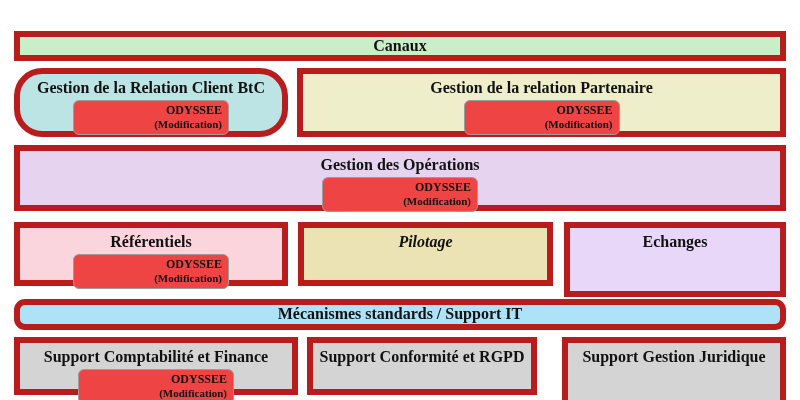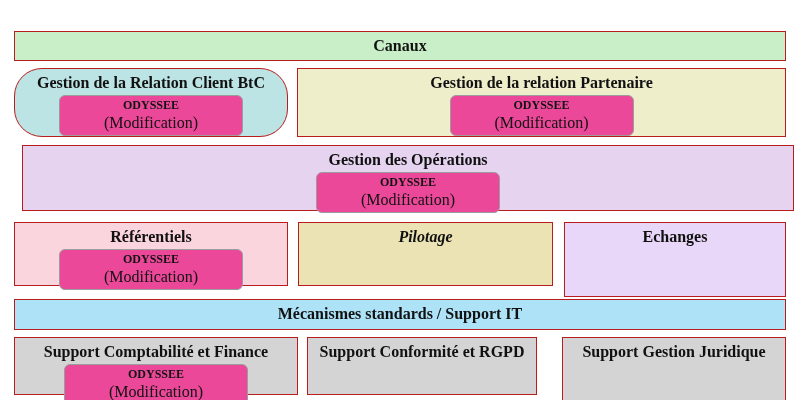--- a/index.html
+++ b/index.html
@@ -7,55 +7,56 @@
     position: relative;
     width: 800px;
     height: 400px;
     background: #ffffff;
     font-family: "Liberation Serif", serif;
     overflow: hidden;
   }
   .block {
     position: absolute;
     box-sizing: border-box;
-    border: 1px solid #b91c1c;
+    border: 6px solid #b91c1c;
     text-align: center;
     color: #111111;
   }
   .block-title {
     font-weight: bold;
     font-size: 16px;
     line-height: 1.15;
     padding-top: 5px;
     white-space: nowrap;
   }
   .banner .block-title { padding-top: 0; }
   .banner {
     display: flex;
     align-items: center;
     justify-content: center;
   }
   .app-box {
     display: inline-block;
     box-sizing: border-box;
-    width: 184px;
+    width: 156px;
     margin-top: 3px;
-    background: #ec4899;
+    background: #ef4444;
     border: 1px solid #9c9c9c;
     border-radius: 6px;
     padding: 2px 6px 3px 6px;
+    text-align: right;
   }
   .app-name {
     font-weight: bold;
     font-size: 12px;
     line-height: 1.2;
   }
   .app-detail {
-    font-weight: normal;
-    font-size: 16px;
+    font-weight: bold;
+    font-size: 11px;
     line-height: 1.2;
   }
   
   .r1  { left: 14px;  top: 31px;  width: 772px; height: 30px; }
   .r2a { left: 14px;  top: 68px;  width: 274px; height: 69px; }
   .r2b { left: 297px; top: 68px;  width: 489px; height: 69px; }
   .r3  { left: 14px;  top: 145px; width: 772px; height: 66px; }
   .r4a { left: 14px;  top: 222px; width: 274px; height: 64px; }
   .r4b { left: 298px; top: 222px; width: 255px; height: 64px; }
   .r4c { left: 564px; top: 222px; width: 222px; height: 75px; }
@@ -82,21 +83,21 @@
   </div>
 
   <div class="block r2b" style="background-color: rgb(238, 238, 203);">
     <div class="block-title">Gestion de la relation Partenaire</div>
     <div class="app-box">
       <div class="app-name">ODYSSEE</div>
       <div class="app-detail">(Modification)</div>
     </div>
   </div>
 
-  <div class="block r3" style="background-color: rgb(229, 211, 240); margin-left: 8px;">
+  <div class="block r3" style="background-color: rgb(229, 211, 240);">
     <div class="block-title">Gestion des Opérations</div>
     <div class="app-box">
       <div class="app-name">ODYSSEE</div>
       <div class="app-detail">(Modification)</div>
     </div>
   </div>
 
   <div class="block r4a" style="background-color: rgb(251, 213, 221);">
     <div class="block-title">Référentiels</div>
     <div class="app-box">
@@ -106,21 +107,21 @@
   </div>
 
   <div class="block r4b" style="background-color: rgb(235, 227, 180); font-style: italic;">
     <div class="block-title">Pilotage</div>
   </div>
 
   <div class="block r4c" style="background-color: rgb(232, 215, 248);">
     <div class="block-title">Echanges</div>
   </div>
 
-  <div class="block banner r5" style="background-color: rgb(174, 226, 246);">
+  <div class="block banner r5" style="background-color: rgb(174, 226, 246); border-radius: 11px;">
     <div class="block-title">Mécanismes standards / Support IT</div>
   </div>
 
   <div class="block r6a" style="background-color: rgb(212, 212, 212);">
     <div class="block-title">Support Comptabilité et Finance</div>
     <div class="app-box">
       <div class="app-name">ODYSSEE</div>
       <div class="app-detail">(Modification)</div>
     </div>
   </div>

